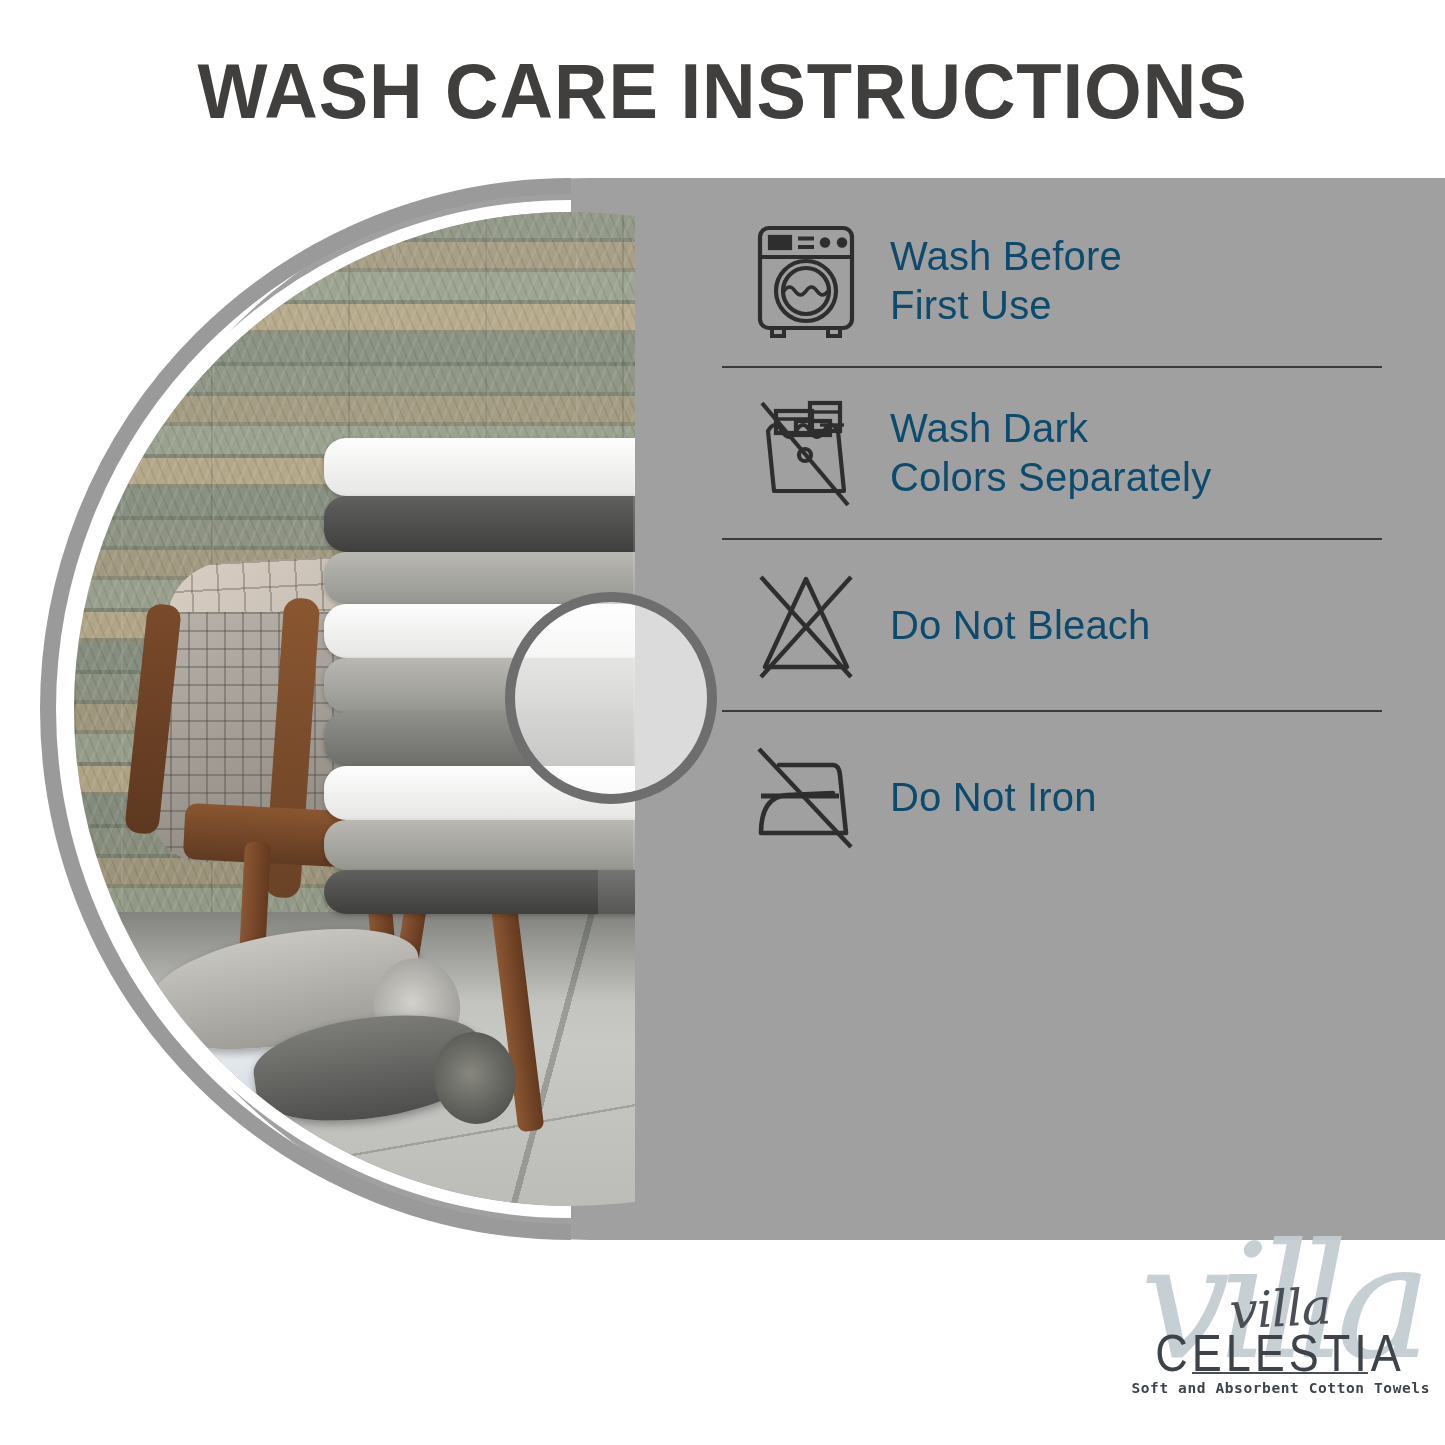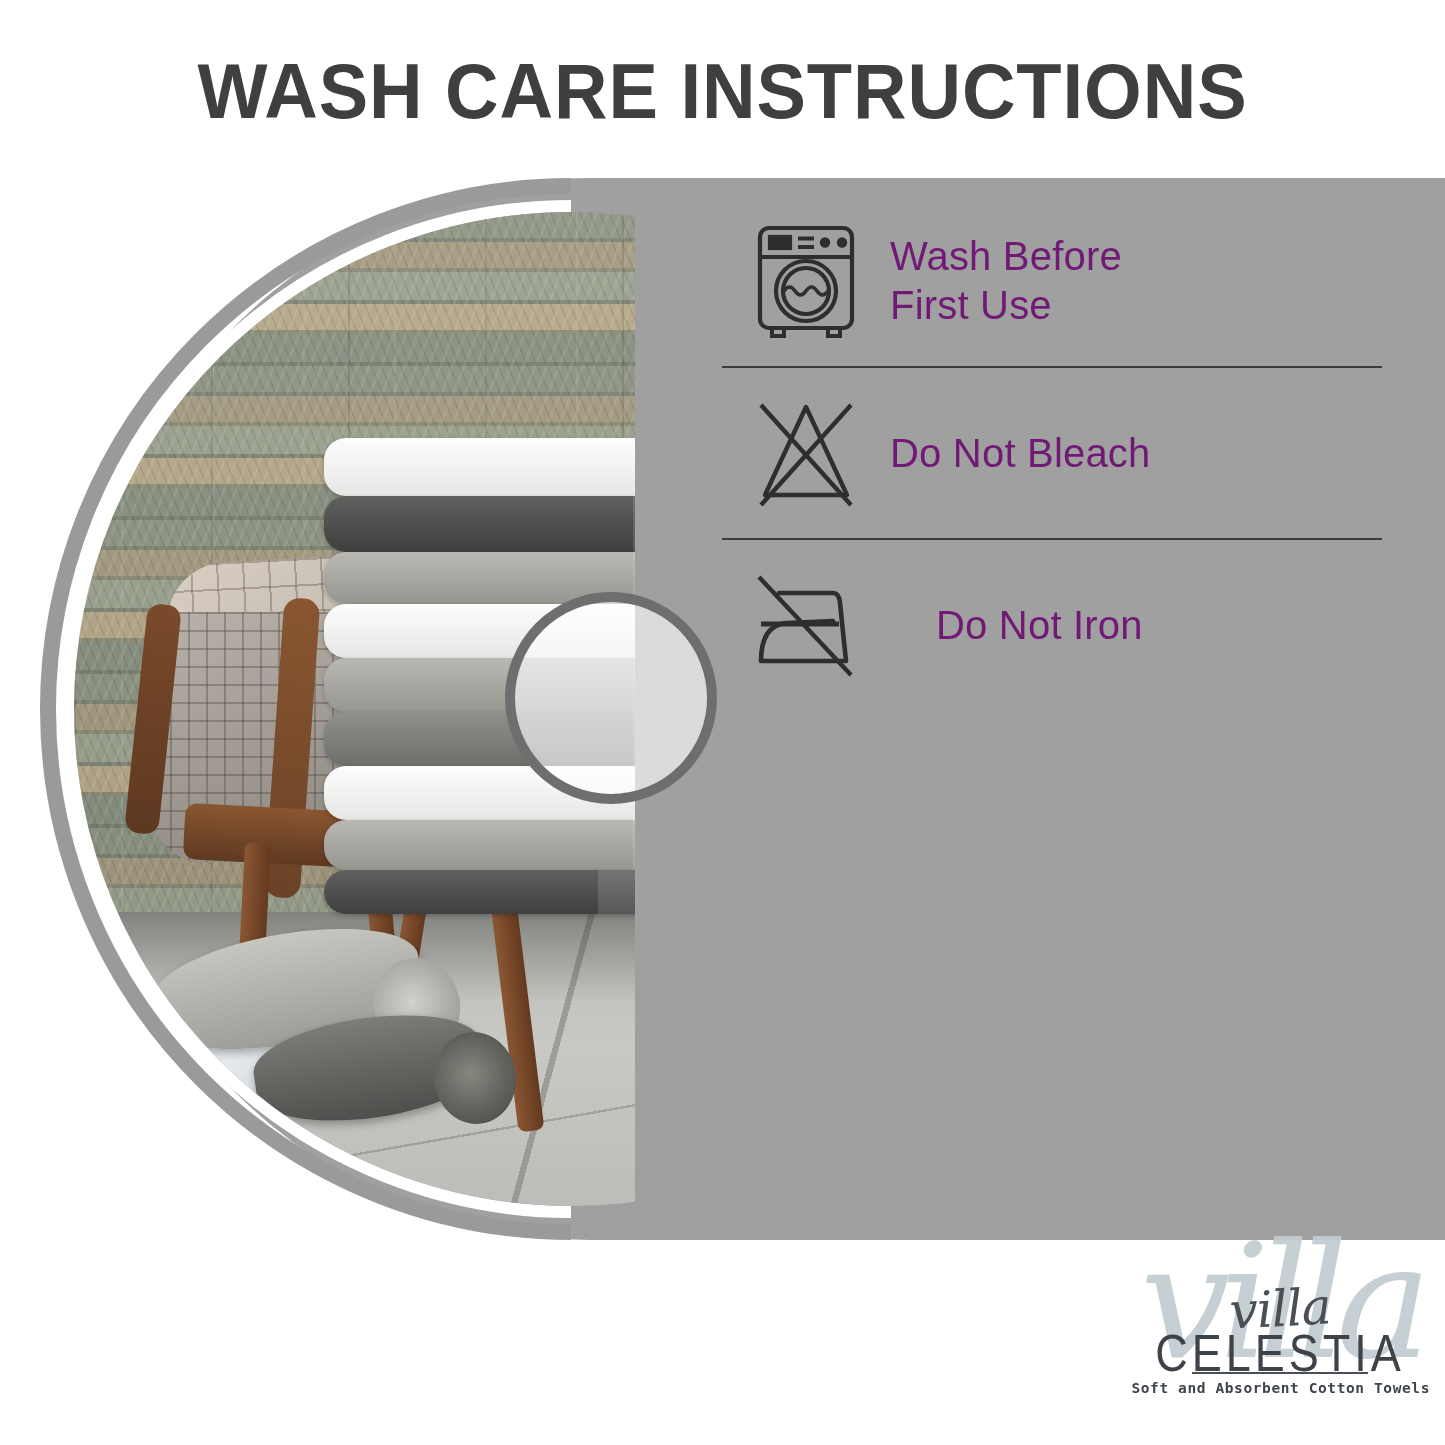--- a/index.html
+++ b/index.html
@@ -246,32 +246,32 @@
     left:722px;top:196px;
     width:660px;
     z-index:6;
   }
   .row{
     display:flex;
     align-items:center;
     height:170px;
     border-bottom:2px solid #3a3a3a;
   }
-  .row.last{border-bottom:none;gap:46px;}
+  .row.last{border-bottom:none;}
   .icon-cell{
     width:168px;
     display:flex;
     align-items:center;
     justify-content:center;
     flex:0 0 168px;
   }
   .label{
     font-size:40px;
     line-height:1.22;
-    color:#701a75;
+    color:#0c4a6e;
     font-weight:400;
     letter-spacing:.2px;
     white-space:pre-line;
   }
 
   
   .logo{
     position:absolute;
     left:1130px;top:1228px;
     width:300px;height:200px;
@@ -394,20 +394,37 @@
         <line x1="16" y1="113" x2="32" y2="113" stroke-width="4"></line>
         <line x1="74" y1="105" x2="74" y2="113" stroke-width="4"></line>
         <line x1="86" y1="105" x2="86" y2="113" stroke-width="4"></line>
         <line x1="72" y1="113" x2="88" y2="113" stroke-width="4"></line>
       </svg>
     </div>
     <div class="label">Wash Before
 First Use</div>
   </div>
 
+  <div class="row">
+    <div class="icon-cell">
+      <svg width="116" height="116" viewBox="0 0 116 116" fill="none" stroke="#2e2e2e" stroke-width="4.2">
+        <path d="M20 36 q7 -12 14 0 t14 0 t14 0 t14 0 t14 0 L96 96 L26 96 Z" stroke-linejoin="round"></path>
+        <rect x="28" y="16" width="36" height="22" fill="none"></rect>
+        <line x1="28" y1="24" x2="64" y2="24" stroke-width="3.4"></line>
+        <rect x="62" y="8" width="30" height="28" fill="none"></rect>
+        <line x1="62" y1="17" x2="92" y2="17" stroke-width="3.4"></line>
+        <rect x="48" y="26" width="34" height="14" fill="none"></rect>
+        <line x1="72" y1="30" x2="96" y2="30" stroke-width="3.4"></line>
+        <line x1="14" y1="8" x2="100" y2="110" stroke-width="4.2"></line>
+        <circle cx="57" cy="60" r="6" fill="none" stroke-width="4.2"></circle>
+      </svg>
+    </div>
+    <div class="label">Wash Dark
+Colors Separately</div>
+  </div>
 
 
 
   <div class="row">
     <div class="icon-cell">
       <svg width="110" height="112" viewBox="0 0 110 112" fill="none" stroke="#2e2e2e" stroke-width="4.4">
         <path d="M55 10 L96 98 L14 98 Z" stroke-linejoin="round"></path>
         <line x1="10" y1="8" x2="100" y2="108"></line>
         <line x1="100" y1="8" x2="10" y2="108"></line>
       </svg>

